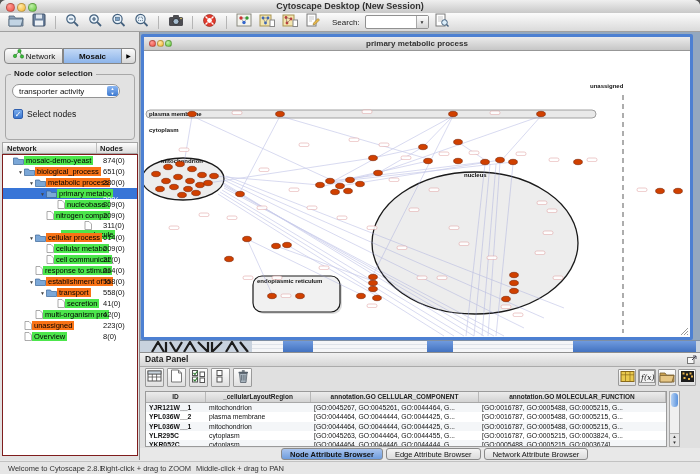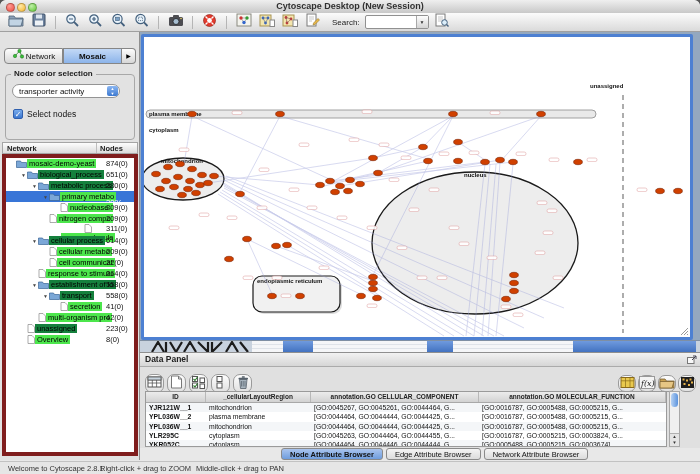--- a/index.html
+++ b/index.html
@@ -54,29 +54,29 @@
   .gb-check{position:absolute;top:34px;left:7px;display:flex;align-items:center;gap:4px;
     font-size:8.5px;color:#111;}
   .checkbox{width:10px;height:10px;box-sizing:border-box;border:1px solid #2f5fae;border-radius:2px;
     background:linear-gradient(#79aced,#3a76cf);color:#fff;font-size:8px;line-height:9px;text-align:center;}
   .tree-header{position:absolute;top:110px;left:2px;width:136px;height:12px;display:flex;
     background:linear-gradient(#fdfdfd,#dcdcdc);border:1px solid #a5a5a5;box-sizing:border-box;
     font-size:7.5px;font-weight:bold;color:#222;}
   .th-network{flex:1;padding-left:4px;border-right:1px solid #bdbdbd;line-height:11px;}
   .th-nodes{width:37px;padding-left:3px;line-height:11px;}
   .tree{position:absolute;top:122px;left:2px;width:136px;bottom:4px;background:#fff;
-    border:4px solid #7f1d1d;box-sizing:border-box;overflow:hidden;}
+    border:1px solid #7f1d1d;box-sizing:border-box;overflow:hidden;}
   .tree-row{position:relative;height:11px;display:flex;align-items:center;font-size:7.5px;
     white-space:nowrap;color:#000;}
   .tree-row.selected{background:#3875d7;}
   .tr-arrow{font-size:5px;color:#444;width:7px;text-align:center;flex:none;}
   .tr-icon{flex:none;display:flex;align-items:center;}
   .tr-label{padding:0 2px;flex:none;}
   .tr-label.green{background:#4ce64c;}
-  .tr-label.red{background:#15803d;}
+  .tr-label.red{background:#f97316;}
   .tr-count{position:absolute;left:100px;color:#111;}
   .tree-row.selected .tr-count{color:#fff;margin-top:12px;}
   
   .workspace{position:absolute;left:140px;top:32px;width:560px;height:320px;background:#94a8bf;}
   .net-window{position:absolute;left:1px;top:2px;width:552px;height:306px;box-sizing:border-box;
     border:3px solid #4d80d2;background:#fff;border-radius:2px;}
   .nw-titlebar{height:13px;background:linear-gradient(#ebebeb,#c6c6c6);border-bottom:1px solid #979797;position:relative;}
   .nw-titlebar .light{width:5px;height:5px;top:3px;}
   .nw-titlebar .light.red{left:5px}.nw-titlebar .light.yellow{left:13px}.nw-titlebar .light.green{left:21px}
   .nw-title{position:absolute;left:0;right:0;text-align:center;font-size:8px;font-weight:bold;
@@ -85,21 +85,21 @@
   .ws-strip{position:absolute;left:0;top:308px;width:560px;height:12px;background:#c8d2de;
     border-top:1px solid #7f8fa3;overflow:hidden;}
   .frag{position:absolute;top:0;height:12px;}
   .frag.white{background:repeating-linear-gradient(#f5f6f8 0 3px,#dfe3e9 3px 4px);}
   .frag.blue{background:linear-gradient(#6f9ade,#3f6fbe);}
   
   .data-panel{position:absolute;left:140px;top:352px;width:560px;height:96px;background:#e0e0e0;
     border-top:1px solid #8f8f8f;box-sizing:border-box;}
   .dp-toolbar{position:absolute;top:13px;left:0;width:560px;height:23px;}
   .dp-btn{position:absolute;top:2px;width:19px;height:19px;box-sizing:border-box;border:1px solid #9a9a9a;
-    border-radius:7px;background:linear-gradient(#fdfdfd,#e0e0e0);display:flex;align-items:center;justify-content:center;margin-top:6px;}
+    border-radius:1px;background:linear-gradient(#fdfdfd,#e0e0e0);display:flex;align-items:center;justify-content:center;}
   .dp-table{position:absolute;top:38px;left:5px;width:522px;height:56px;background:#fff;
     border:1px solid #9a9a9a;box-sizing:border-box;overflow:hidden;}
   .dpt-head{display:flex;height:10px;background:linear-gradient(#ececec,#d2d2d2);
     border-bottom:1px solid #a8a8a8;font-size:6.5px;font-weight:bold;color:#222;}
   .dpt-head div{border-right:1px solid #b8b8b8;text-align:center;line-height:9px;
     overflow:hidden;white-space:nowrap;box-sizing:border-box;}
   .dpt-row{display:flex;height:9.3px;font-size:6.8px;line-height:9.3px;color:#111;}
   .dpt-row:nth-child(odd){background:#f4f6f8;}
   .dpt-row div{padding-left:3px;overflow:hidden;white-space:nowrap;box-sizing:border-box;}
   .dpt-row div:first-child{font-weight:bold;}
@@ -442,20 +442,26 @@
             </svg>
           </span>
           <span class="tr-label green">Overview</span>
           <span class="tr-count">8(0)</span>
         </div>
       </div>
   </div>
 
   <div class="workspace">
     <div class="net-window">
+      <div class="nw-titlebar">
+        <span class="light red"></span>
+        <span class="light yellow"></span>
+        <span class="light green"></span>
+        <div class="nw-title">primary metabolic process</div>
+      </div>
       <svg id="net-canvas" width="546" height="287" viewBox="0 0 546 287">
           <g>
             <rect x="2" y="60" width="450" height="8" rx="4" fill="#e9e9e9" stroke="#8a8a8a" stroke-width="0.8"></rect>
             <text x="5" y="66" font-size="6" font-weight="bold" fill="#111" font-family="&quot;Liberation Sans&quot;,sans-serif">plasma membrane</text>
           </g>
           <g>
             <text x="5" y="82" font-size="6" font-weight="bold" fill="#111" font-family="&quot;Liberation Sans&quot;,sans-serif">cytoplasm</text>
           </g>
           <g>
             <ellipse cx="39" cy="129" rx="41" ry="21" fill="#ededed" stroke="#1a1a1a" stroke-width="1.3"></ellipse>

